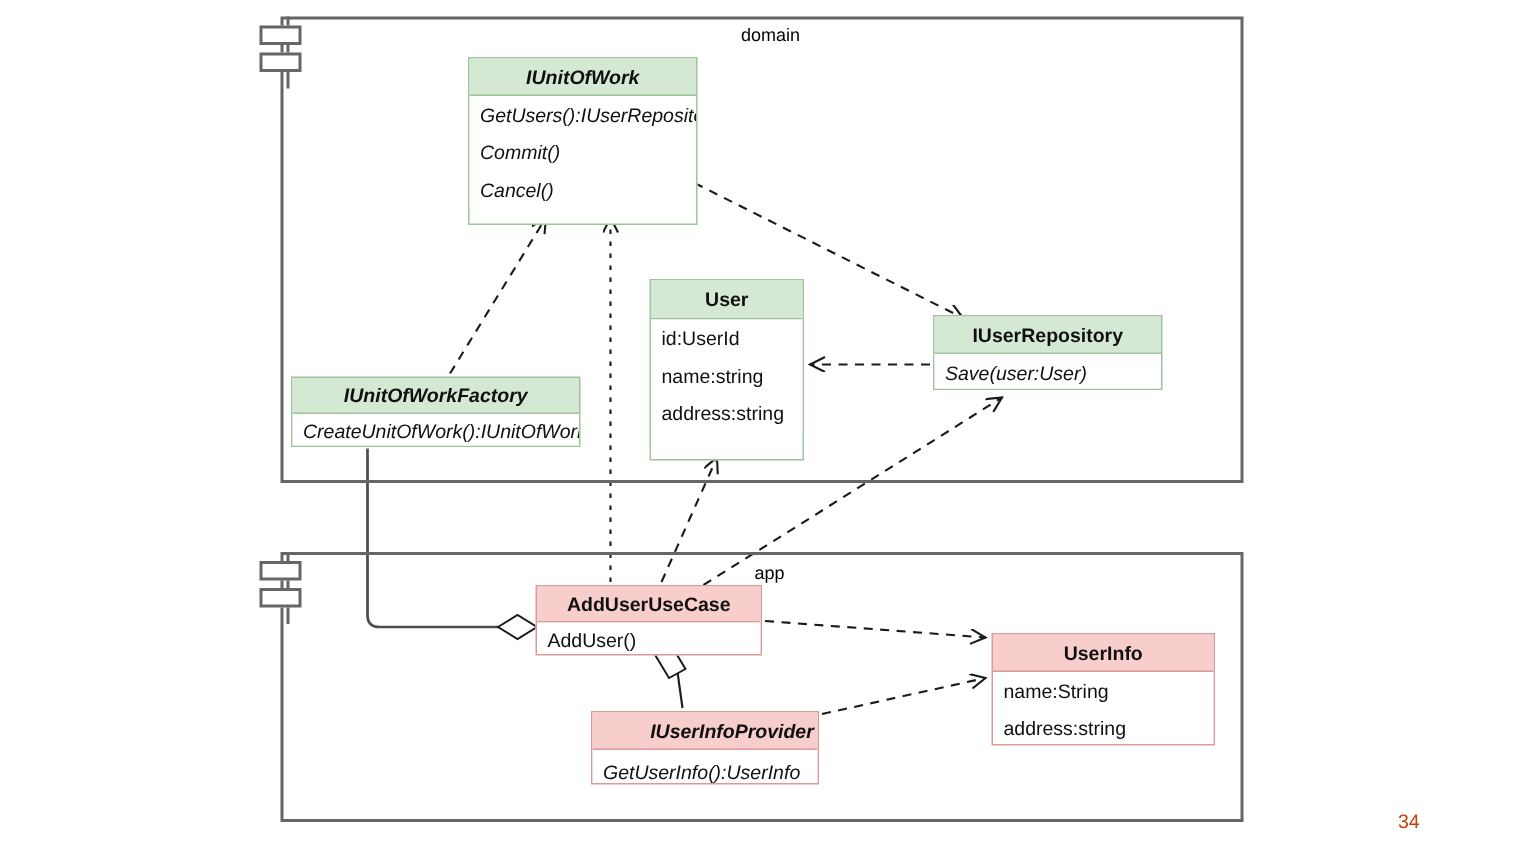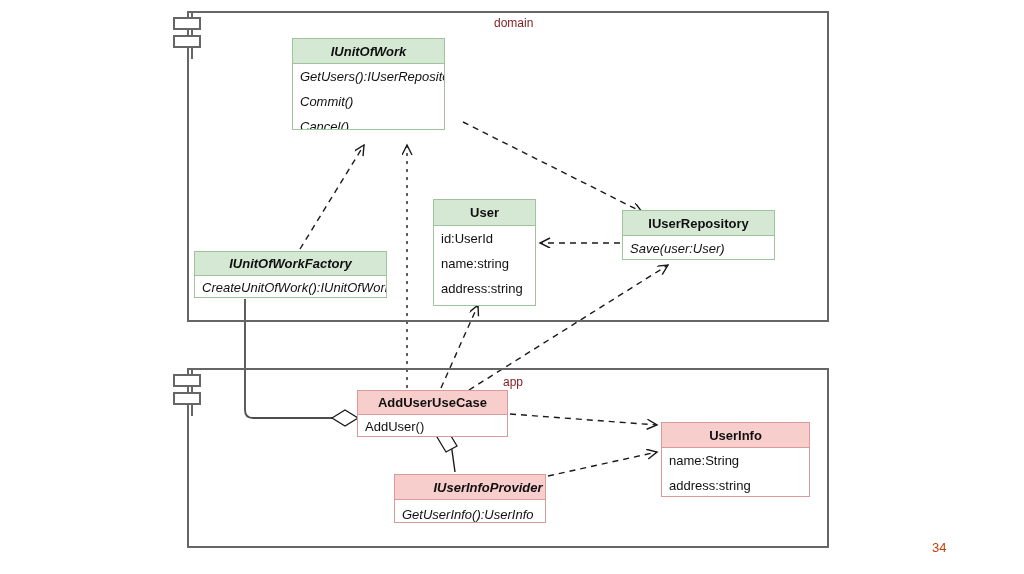--- a/index.html
+++ b/index.html
@@ -15,21 +15,21 @@
 
   
   .pkg{
     position:absolute;
     border:2px solid #666666;
     background:transparent;
     box-sizing:border-box;
   }
   .pkg-label{
     position:absolute;
-    font-size:12px;color:#7f1d1d;
+    font-size:12px;color:#000000;
     white-space:nowrap;
   }
   .pkg-icon{position:absolute;}
   .pkg-icon .stem{
     position:absolute;left:18px;top:0;width:2px;height:100%;
     background:#666666;
   }
   .pkg-icon .tab{
     position:absolute;left:0;width:28px;height:13px;
     border:2px solid #666666;background:#ffffff;box-sizing:border-box;
@@ -125,37 +125,37 @@
   <div class="pkg-label" style="left:494px;top:16px;">domain</div>
 
   <div class="pkg" style="left:187px;top:368px;width:642px;height:180px;"></div>
   <div class="pkg-icon" style="left:173px;top:368px;width:32px;height:48px;">
     <div class="stem"></div>
     <div class="tab t1"></div>
     <div class="tab t2"></div>
   </div>
   <div class="pkg-label" style="left:503px;top:375px;">app</div>
 
-  <div class="uml green italic-title italic-members" style="left:292px;top:38px;width:153px;height:92px;">
+  <div class="uml green italic-title italic-members" style="left:312px;top:38px;width:153px;height:112px;">
     <div class="title" style="height:25px;">IUnitOfWork</div>
     <div class="members">
       <div class="member" style="height:25px;">GetUsers():IUserRepository</div>
       <div class="member" style="height:25px;font-style:italic;">Commit()</div>
       <div class="member" style="height:25px;">Cancel()</div>
     </div>
   </div>
 
   <div class="uml green italic-title italic-members" style="left:194px;top:251px;width:193px;height:47px;">
     <div class="title" style="height:24px;">IUnitOfWorkFactory</div>
     <div class="members">
       <div class="member" style="height:22px;">CreateUnitOfWork():IUnitOfWork</div>
     </div>
   </div>
 
-  <div class="uml green" style="left:433px;top:199px;width:103px;height:107px;">
+  <div class="uml green" style="left:433px;top:186px;width:103px;height:121px;">
     <div class="title" style="height:26px;">User</div>
     <div class="members">
       <div class="member" style="height:25px;">id:UserId</div>
       <div class="member" style="height:25px;">name:string</div>
       <div class="member" style="height:25px;">address:string</div>
     </div>
   </div>
 
   <div class="uml pink" style="left:357px;top:390px;width:151px;height:47px;">
     <div class="title" style="height:24px;">AddUserUseCase</div>

